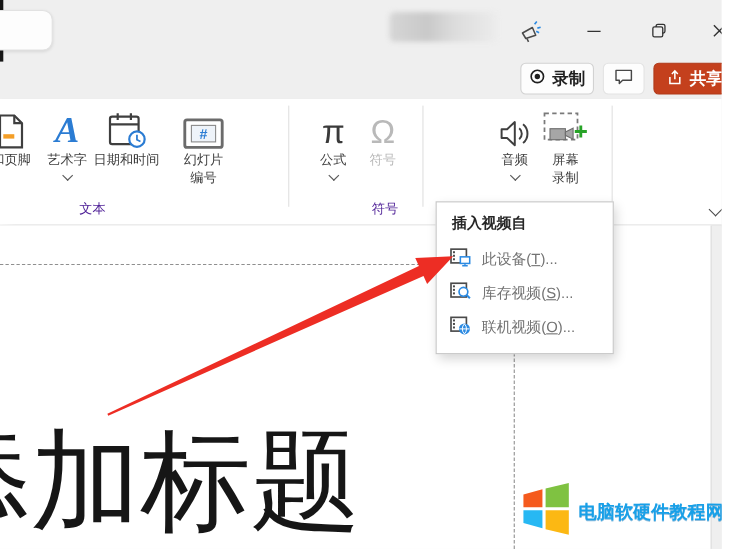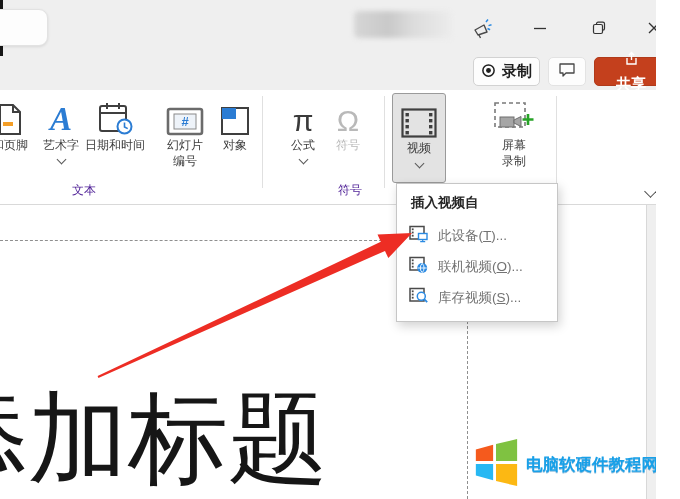--- a/index.html
+++ b/index.html
@@ -14,21 +14,21 @@
              filter:blur(2.5px);}
   .tb-btn{position:absolute;top:16px;width:24px;height:24px;display:flex;align-items:center;
           justify-content:center;background:transparent;border:none;padding:0;cursor:default;}
   
   .pill{position:absolute;top:57px;height:29px;display:flex;align-items:center;gap:6px;
         border-radius:5px;font-size:15px;font-weight:bold;box-sizing:border-box;}
   .pill-record{left:473px;width:67px;background:#fdfdfd;border:1px solid #d2d2d2;color:#1f1f1f;
                justify-content:center;}
   .pill-comment{left:548px;width:38px;background:#fdfdfd;border:1px solid #e3e3e3;justify-content:center;}
   .pill-share{left:594px;width:74px;background:#c4401d;border:1px solid #b03a1a;color:#fff;
-              justify-content:center;flex-direction:column;}
+              justify-content:center;}
   
   .ribbon{position:absolute;left:0;top:90px;width:680px;height:114px;background:#ffffff;
           border-bottom:1px solid #d9d9d9;border-radius:0 0 18px 0;
           box-shadow:0 1px 2px rgba(0,0,0,.05);}
   .rb-item{position:absolute;top:4px;text-align:center;font-size:12px;line-height:14px;color:#3d3d3d;}
   .rb-ico{height:42px;display:flex;align-items:flex-end;justify-content:center;}
   .rb-label{margin-top:2px;white-space:nowrap;}
   .chev{display:inline-block;width:6px;height:6px;border-right:1.4px solid #5a5a5a;
         border-bottom:1.4px solid #5a5a5a;transform:rotate(45deg);margin-top:3px;}
   .rb-sep{position:absolute;top:6px;width:1px;height:92px;background:#e0e0e0;}
@@ -164,69 +164,51 @@
         <svg width="38" height="29" viewBox="0 0 38 29">
           <rect x="2" y="2" width="34" height="25" rx="2" fill="none" stroke="#6b6b6b" stroke-width="2.6"></rect>
           <rect x="8" y="7" width="22" height="15" fill="#eef3f9" stroke="#8a8a8a" stroke-width="1"></rect>
           <text x="19" y="19" font-size="13" fill="#2b7cd3" text-anchor="middle" font-weight="bold">#</text>
         </svg>
       </div>
       <div class="rb-label">幻灯片</div>
       <div class="rb-label">编号</div>
     </div>
 
-    <div class="rb-item" style="left:212px;width:46px;">
-      <div class="rb-ico">
-        <svg width="30" height="31" viewBox="0 0 30 31">
-          <rect x="2" y="3" width="26" height="26" fill="none" stroke="#3f3f3f" stroke-width="2"></rect>
-          <rect x="2" y="3" width="14" height="11" fill="#2b7cd3"></rect>
-        </svg>
-      </div>
-      <div class="rb-label">对象</div>
-    </div>
 
     <div class="rb-sep" style="left:262px"></div>
 
     <div class="rb-item" style="left:281px;width:44px;">
       <div class="rb-ico">
         <span class="glyph">π</span>
       </div>
       <div class="rb-label">公式</div>
       <span class="chev"></span>
     </div>
 
     <div class="rb-item disabled" style="left:326px;width:44px;">
       <div class="rb-ico">
         <span class="glyph">Ω</span>
       </div>
       <div class="rb-label">符号</div>
     </div>
 
     <div class="rb-sep" style="left:384px"></div>
 
-    <div class="video-btn">
-      <div class="rb-ico">
-        <svg width="36" height="30" viewBox="0 0 36 30">
-          <rect x="1.5" y="1.5" width="33" height="27" fill="none" stroke="#3f3f3f" stroke-width="2.2"></rect>
-          <g fill="#3f3f3f">
-            <rect x="4.5" y="5" width="3.4" height="3.4"></rect>
-              <rect x="4.5" y="11" width="3.4" height="3.4"></rect>
-            <rect x="4.5" y="17" width="3.4" height="3.4"></rect>
-              <rect x="4.5" y="23" width="3.4" height="3.4"></rect>
-            <rect x="28" y="5" width="3.4" height="3.4"></rect>
-              <rect x="28" y="11" width="3.4" height="3.4"></rect>
-            <rect x="28" y="17" width="3.4" height="3.4"></rect>
-              <rect x="28" y="23" width="3.4" height="3.4"></rect>
-          </g>
-        </svg>
-      </div>
-      <div class="rb-label">视频</div>
+
+    <div class="rb-item" style="left:446px;width:44px;">
+      <div class="rb-ico">
+        <svg width="31" height="29" viewBox="0 0 31 29">
+          <path d="M3 10.5 h5 l7 -6.5 v21 l-7 -6.5 h-5 z" fill="none" stroke="#3f3f3f" stroke-width="1.8" stroke-linejoin="round"></path>
+          <path d="M19 9.5 a6.5 6.5 0 0 1 0 10 M22.5 6 a11 11 0 0 1 0 17" fill="none" stroke="#3f3f3f" stroke-width="1.8"></path>
+        </svg>
+      </div>
+      <div class="rb-label">音频</div>
       <span class="chev"></span>
     </div>
-
 
     <div class="rb-item" style="left:488px;width:52px;">
       <div class="rb-ico">
         <svg width="42" height="35" viewBox="0 0 42 35">
           <rect x="2" y="2" width="30" height="24" fill="none" stroke="#7a7a7a" stroke-width="1.6" stroke-dasharray="4 3"></rect>
           <rect x="7" y="16" width="14" height="10" fill="#a6a6a6" stroke="#6e6e6e"></rect>
           <path d="M21 19 l7 -3.5 v10 l-7 -3.5 z" fill="#a6a6a6" stroke="#6e6e6e"></path>
           <path d="M35 13 v11 M29.5 18.5 h11" stroke="#27a327" stroke-width="2.6" fill="none"></path>
         </svg>
       </div>
@@ -285,41 +267,41 @@
 
     <div class="menu-item">
       <span>
         <svg width="20" height="18" viewBox="0 0 20 18">
           <rect x="1" y="1.5" width="14" height="12.5" fill="none" stroke="#4a4a4a" stroke-width="1.5"></rect>
           <g fill="#4a4a4a">
               <rect x="2.8" y="3.4" width="1.8" height="1.8"></rect>
               <rect x="2.8" y="6.6" width="1.8" height="1.8"></rect>
               <rect x="2.8" y="9.8" width="1.8" height="1.8"></rect>
             </g>
-          <circle cx="13.2" cy="12" r="5" fill="#2b8ae2"></circle>
-          <path d="M8.6 12 h9.2 M13.2 7.4 a6.5 6.5 0 0 1 0 9.2 M13.2 7.4 a6.5 6.5 0 0 0 0 9.2" stroke="#fff" stroke-width="0.9" fill="none"></path>
+          <circle cx="12.3" cy="9.3" r="4" fill="#fff" stroke="#2b8ae2" stroke-width="1.5"></circle>
+          <path d="M15.2 12.2 l3 3" stroke="#2b8ae2" stroke-width="1.8" fill="none"></path>
         </svg>
       </span>
-      <span class="mi-label"><span>联机视频(</span><span class="ukey">O</span><span>)...</span></span>
+      <span class="mi-label"><span>库存视频(</span><span class="ukey">S</span><span>)...</span></span>
     </div>
 
     <div class="menu-item">
       <span>
         <svg width="20" height="18" viewBox="0 0 20 18">
           <rect x="1" y="1.5" width="14" height="12.5" fill="none" stroke="#4a4a4a" stroke-width="1.5"></rect>
           <g fill="#4a4a4a">
               <rect x="2.8" y="3.4" width="1.8" height="1.8"></rect>
               <rect x="2.8" y="6.6" width="1.8" height="1.8"></rect>
               <rect x="2.8" y="9.8" width="1.8" height="1.8"></rect>
             </g>
-          <circle cx="12.3" cy="9.3" r="4" fill="#fff" stroke="#2b8ae2" stroke-width="1.5"></circle>
-          <path d="M15.2 12.2 l3 3" stroke="#2b8ae2" stroke-width="1.8" fill="none"></path>
+          <circle cx="13.2" cy="12" r="5" fill="#2b8ae2"></circle>
+          <path d="M8.6 12 h9.2 M13.2 7.4 a6.5 6.5 0 0 1 0 9.2 M13.2 7.4 a6.5 6.5 0 0 0 0 9.2" stroke="#fff" stroke-width="0.9" fill="none"></path>
         </svg>
       </span>
-      <span class="mi-label"><span>库存视频(</span><span class="ukey">S</span><span>)...</span></span>
+      <span class="mi-label"><span>联机视频(</span><span class="ukey">O</span><span>)...</span></span>
     </div>
   </div>
 
   <svg class="arrow-svg" width="680" height="499" viewBox="0 0 680 499">
     <polygon points="98.4,377.9 385,250.9 388.3,258.1 412,233 377.5,234.5 380.8,241.8 97.6,376.1" fill="#ed2d24"></polygon>
   </svg>
 
 </div>
 
 </body></html>

